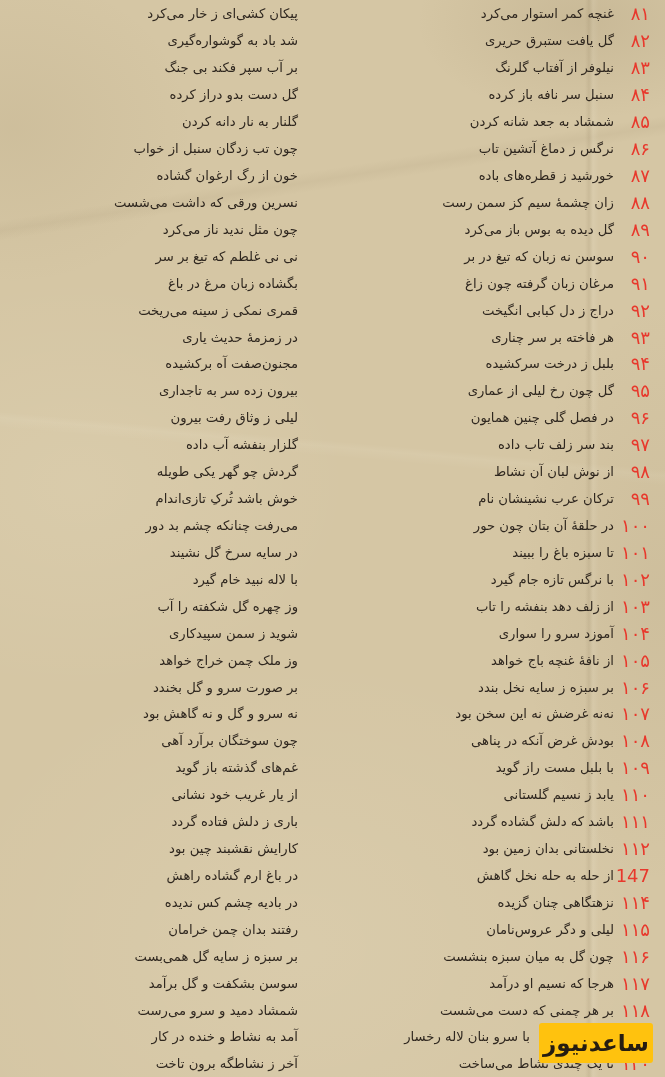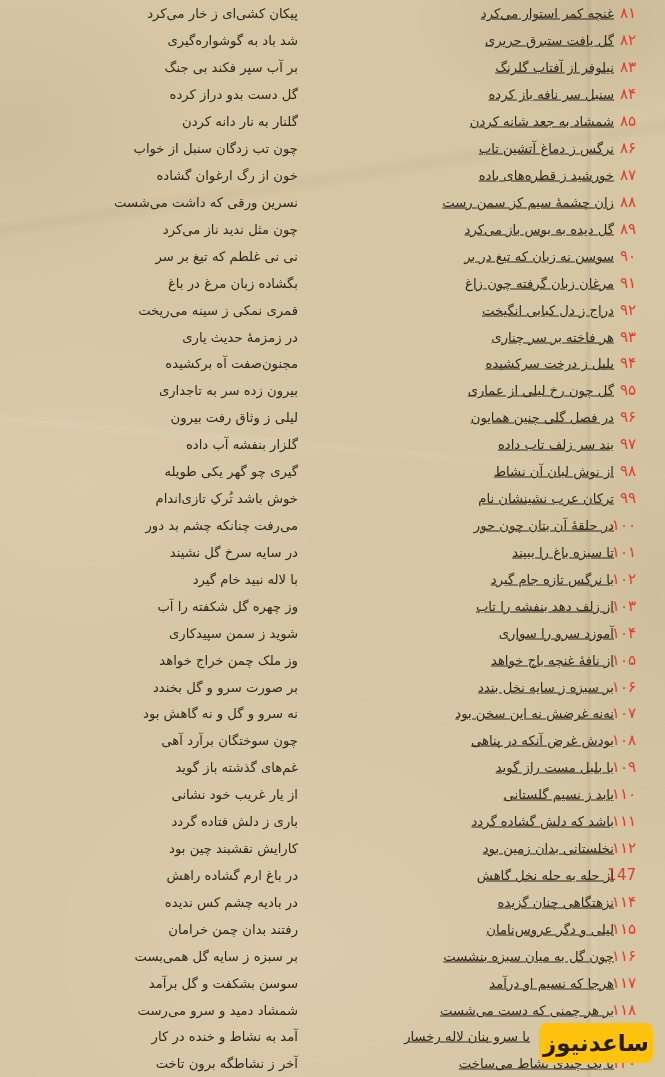--- a/index.html
+++ b/index.html
@@ -18,36 +18,36 @@
       radial-gradient(ellipse 520px 420px at 45% 88%, rgba(255,250,235,.10), transparent 70%),
       radial-gradient(ellipse 200px 420px at 99% 55%, rgba(110,90,55,.07), transparent 70%),
       linear-gradient(90deg, transparent 585px, rgba(90,70,40,.09) 589px, rgba(255,255,240,.10) 593px, transparent 599px),
       linear-gradient(171deg, transparent 218px, rgba(90,70,40,.05) 228px, transparent 238px),
       linear-gradient(185deg, transparent 468px, rgba(255,255,240,.07) 474px, transparent 484px),
       radial-gradient(ellipse 120% 115% at 50% 50%, transparent 70%, rgba(80,60,30,.09) 100%);
   }
   .poem{position:absolute;inset:0;display:flex;flex-direction:column;z-index:2;}
   .row{position:relative;height:26.925px;flex:0 0 auto;}
   .num{
-    position:absolute;right:29px;top:50%;transform:translateY(-50%);
+    position:absolute;right:15px;top:50%;transform:translateY(-50%);
     direction:rtl;white-space:nowrap;
-    font-size:15px;color:var(--num-color,#e8382c);
+    font-size:18px;color:var(--num-color,#e8382c);
   }
   .mesra{
     position:absolute;top:50%;transform:translateY(-50%);
     direction:rtl;white-space:nowrap;
     font-size:13.2px;color:var(--text-color,#2f271f);
   }
-  .m1{right:51px;text-decoration:underline;}
+  .m1{right:51px;}
   .m2{right:367px;}
   
   .row:nth-child(39) .m1{right:135px;}
   .logo{
     position:absolute;right:12px;bottom:14px;width:114px;height:40px;z-index:5;
-    background:var(--logo-bg,#ffc20e);border-radius:8px;
+    background:var(--logo-bg,#ffc20e);border-radius:3px;
     display:flex;align-items:center;justify-content:center;
     direction:rtl;font-size:23px;font-weight:bold;color:var(--logo-fg,#261d11);
   }
 </style>
 </head>
 <body style="background: rgb(213, 198, 164);">
 
 <div class="paper-texture"></div>
 
 <div class="poem" id="poem">
@@ -149,21 +149,21 @@
 
   <div class="row">
     <span class="num">۹۷</span>
     <span class="mesra m1">بند سر زلف تاب داده</span>
     <span class="mesra m2">گلزار بنفشه آب داده</span>
   </div>
 
   <div class="row">
     <span class="num">۹۸</span>
     <span class="mesra m1">از نوش لبان آن نشاط</span>
-    <span class="mesra m2">گیری چو گهر یکی طویله</span>
+    <span class="mesra m2">گردش چو گهر یکی طویله</span>
   </div>
 
   <div class="row">
     <span class="num">۹۹</span>
     <span class="mesra m1">ترکان عرب نشینشان نام</span>
     <span class="mesra m2">خوش باشد تُرکِ تازی‌اندام</span>
   </div>
 
   <div class="row">
     <span class="num">۱۰۰</span>

